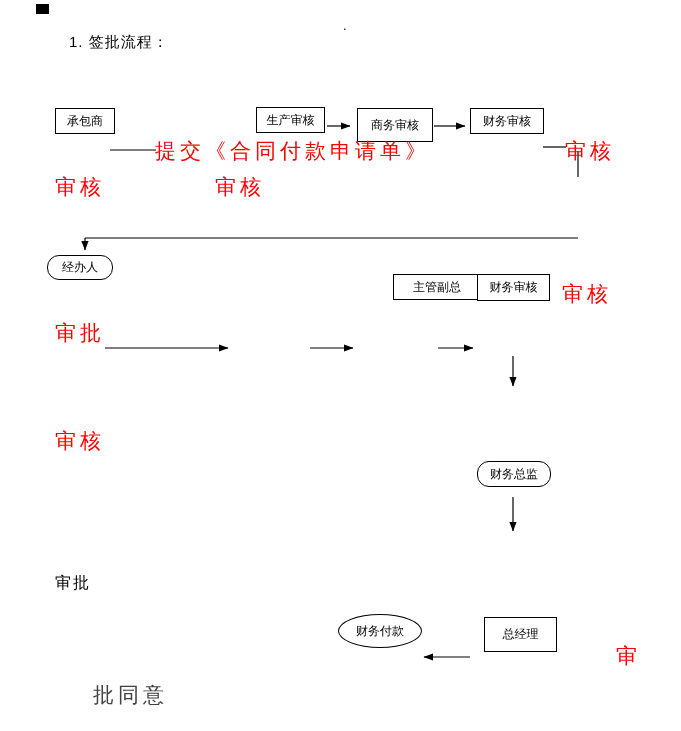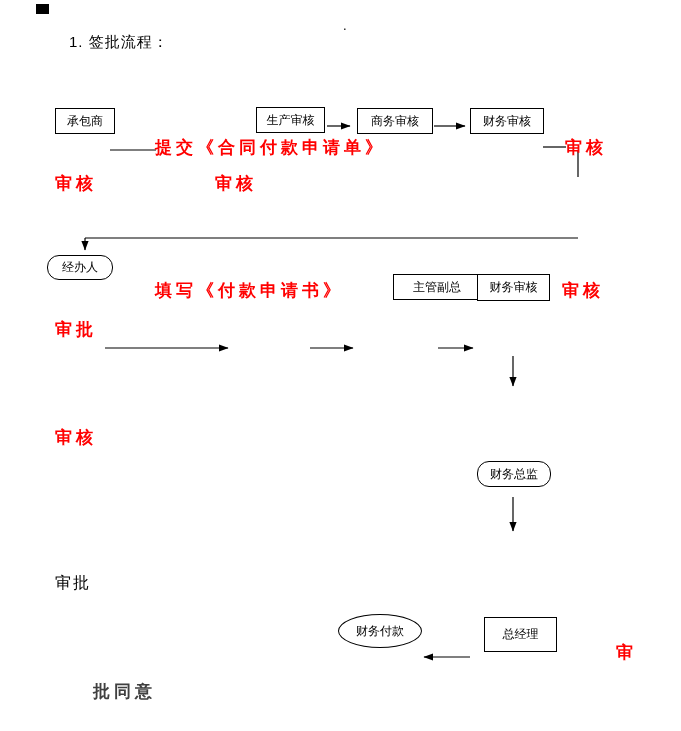--- a/index.html
+++ b/index.html
@@ -10,21 +10,21 @@
   .corner-marker{position:absolute;left:36px;top:4px;width:13px;height:10px;background:#000;}
   .heading{position:absolute;left:57px;top:33px;font-size:15px;color:#000;letter-spacing:1px;white-space:nowrap;margin-left:12px;}
   .stray-dot{position:absolute;left:343px;top:18px;font-size:13px;color:#000;}
   .box{
     position:absolute;border:1px solid #000;background:#fff;
     display:flex;align-items:center;justify-content:center;
     font-size:12px;color:#000;white-space:nowrap;box-sizing:border-box;
   }
   .oval{border-radius:50%;}
   .red{
-    position:absolute;color:#ff0000;font-weight:bold;font-size:17px;
+    position:absolute;color:#ff0000;font-weight:normal;font-size:21px;
     letter-spacing:4px;white-space:nowrap;line-height:1.2;
   }
   .black-label{position:absolute;color:#000;font-size:16px;letter-spacing:2px;white-space:nowrap;}
   svg.connectors{position:absolute;left:0;top:0;width:681px;height:731px;pointer-events:none;}
   svg.connectors line{stroke:#000;stroke-width:1.2;}
 </style>
 </head>
 <body>
 
 <div class="canvas">
@@ -50,33 +50,32 @@
     <line x1="105" y1="348" x2="228" y2="348" marker-end="url(#arr)"></line>
     <line x1="310" y1="348" x2="353" y2="348" marker-end="url(#arr)"></line>
     <line x1="438" y1="348" x2="473" y2="348" marker-end="url(#arr)"></line>
     <line x1="513" y1="356" x2="513" y2="386" marker-end="url(#arr)"></line>
     <line x1="513" y1="497" x2="513" y2="531" marker-end="url(#arr)"></line>
     <line x1="470" y1="657" x2="424" y2="657" marker-end="url(#arr)"></line>
   </svg>
 
   <div class="box" style="left:55px;top:108px;width:60px;height:26px;">承包商</div>
   <div class="box" style="left:256px;top:107px;width:69px;height:26px;">生产审核</div>
-  <div class="box" style="left:357px;top:108px;width:76px;height:26px;font-family:Liberation Mono, monospace;">商务审核</div>
+  <div class="box" style="left:357px;top:108px;width:76px;height:34px;font-family:Liberation Mono, monospace;">商务审核</div>
   <div class="box" style="left:470px;top:108px;width:74px;height:26px;">财务审核</div>
 
   <div class="red" style="left: 155px; top: 138px; color: rgb(255, 0, 0);">提交《合同付款申请单》</div>
   <div class="red" style="left: 565px; top: 138px; color: rgb(255, 0, 0);">审核</div>
   <div class="red" style="left: 55px; top: 174px; color: rgb(255, 0, 0);">审核</div>
   <div class="red" style="left: 215px; top: 174px; color: rgb(255, 0, 0);">审核</div>
 
   <div class="box" style="left:47px;top:255px;width:66px;height:25px;border-radius:12px;">经办人</div>
   <div class="box" style="left:356px;top:274px;width:88px;height:26px;margin-left:37px;">主管副总</div>
   <div class="box" style="left:477px;top:274px;width:73px;height:27px;">财务审核</div>
 
-  <div class="red" style="left: 155px; top: 281px; color: rgb(255, 0, 0);">填写《付款申请书》</div>
   <div class="red" style="left: 562px; top: 281px; color: rgb(255, 0, 0);">审核</div>
   <div class="red" style="left: 55px; top: 320px; color: rgb(255, 0, 0);">审批</div>
   <div class="red" style="left: 55px; top: 428px; color: rgb(255, 0, 0);">审核</div>
 
   <div class="box" style="left:477px;top:461px;width:74px;height:26px;border-radius:12px;">财务总监</div>
 
   <div class="black-label" style="left:55px;top:573px;">审批</div>
 
   <div class="box oval" style="left:338px;top:614px;width:84px;height:34px;">财务付款</div>
   <div class="box" style="left:484px;top:617px;width:73px;height:35px;text-align:right;">总经理</div>

